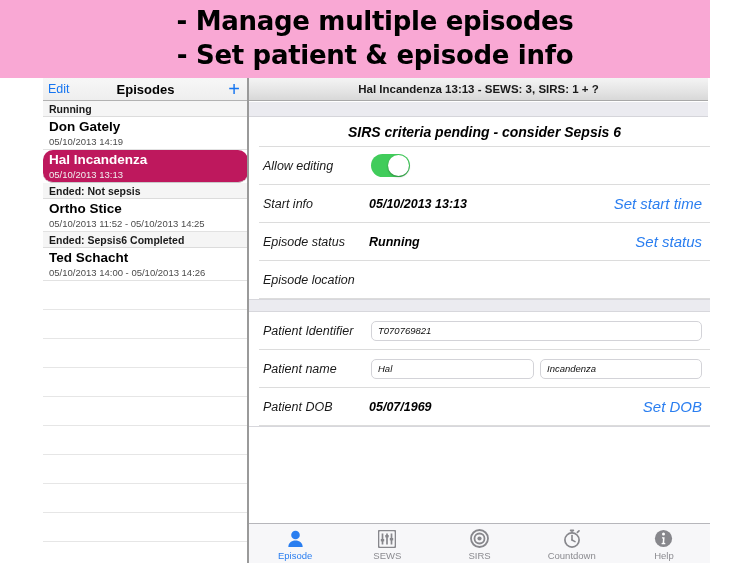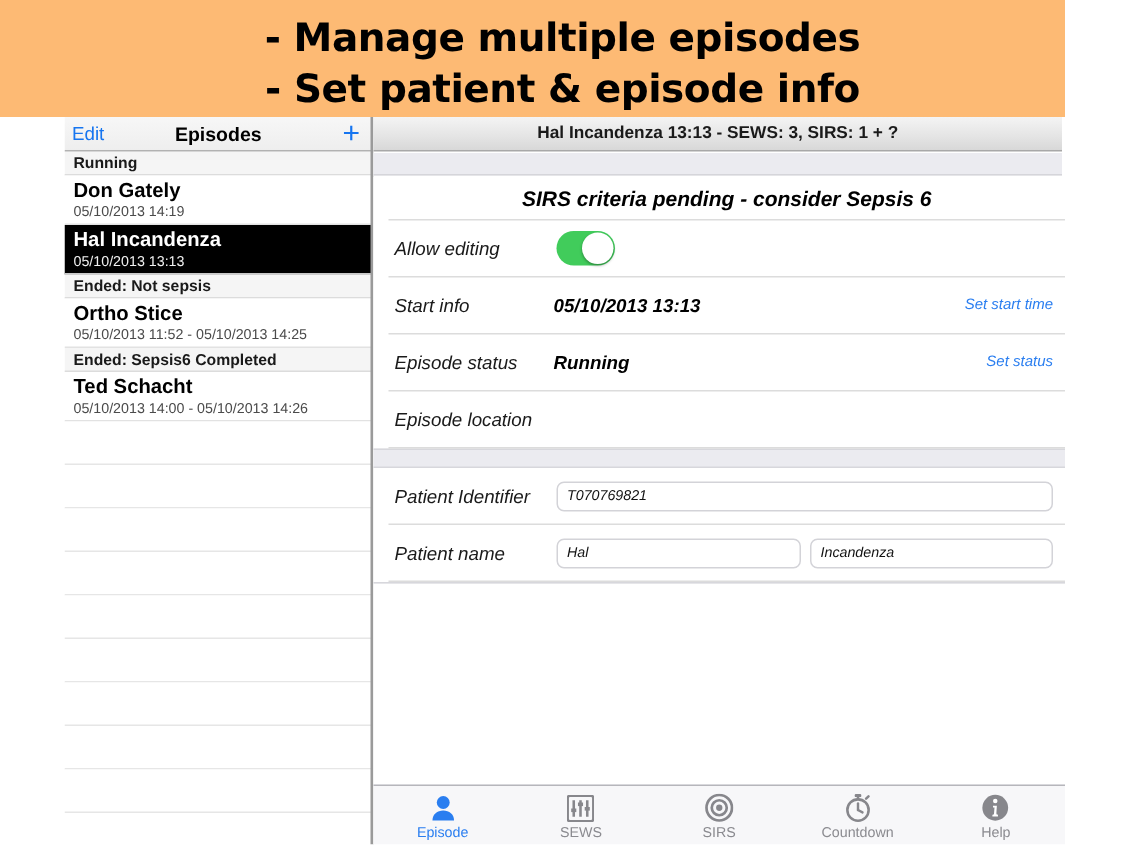--- a/index.html
+++ b/index.html
@@ -7,23 +7,23 @@
     width: 750px; height: 563px;
     background: #ffffff;
     font-family: "Liberation Sans", sans-serif;
     overflow: hidden;
   }
   #root { position: relative; width: 750px; height: 563px; background:#fff; }
 
   
   .promo {
     position: absolute; left: 0; top: 0; width: 750px; height: 78px;
-    background: #fdba74;
+    background: #f9a8d4;
     display: flex; flex-direction: column;
-    align-items: center; justify-content: flex-end;
+    align-items: center; justify-content: center;
     color: #000;
   }
   .promo-line {
     font-family: "DejaVu Sans", sans-serif;
     font-size: 26px; font-weight: 700;
     letter-spacing: -0.3px; line-height: 1.30;
     white-space: pre;
   }
 
   
@@ -56,21 +56,21 @@
     border-bottom: 1px solid #dcdcdc;
     display: flex; align-items: center;
     padding-left: 6px;
     font-size: 10.5px; font-weight: 700; color: #1a1a1a;
   }
   .sb-row {
     height: 33px; background: #ffffff;
     border-bottom: 1px solid #e2e2e2;
     padding: 2px 16px 0 6px;
   }
-  .sb-row.selected { background: #000000; border-bottom-color:#c9c9c9; }
+  .sb-row.selected { background: #be185d; border-bottom-color:#c9c9c9;border-radius:10px; }
   .sb-name {
     font-size: 13.5px; font-weight: 700; color: #000; line-height: 16px;
     white-space: nowrap;
   }
   .sb-sub {
     font-size: 9.5px; color: #4b4b4b; line-height: 13px; white-space: nowrap;
   }
   .sb-row.selected .sb-name { color: #ffffff; }
   .sb-row.selected .sb-sub  { color: #f0f0f0; }
   .sb-empty { height: 29px; border-bottom: 1px solid #e6e6e6; background:#fff; }
@@ -112,21 +112,21 @@
     display: flex; align-items: center;
   }
   .row:last-child { border-bottom: none; }
   .row-label {
     position: absolute; left: 4px; font-size: 12.5px; color: #1a1a1a; white-space: nowrap;
   }
   .row-value {
     position: absolute; left: 110px; font-size: 12.5px; font-weight: 700; color: #000; white-space: nowrap;
   }
   .row-action {
-    position: absolute; right: 8px; font-size: 10px; color: #2a7ef0; white-space: nowrap;
+    position: absolute; right: 8px; font-size: 15px; color: #2a7ef0; white-space: nowrap;
   }
 
   .toggle {
     position: absolute; left: 112px;
     width: 39px; height: 23px; border-radius: 12px;
     background: #41cc5b; display: flex; align-items: center;
   }
   .toggle .knob {
     position: absolute; right: 1px; width: 21px; height: 21px; border-radius: 50%;
     background: #fff; box-shadow: 0 1px 2px rgba(0,0,0,.35);
@@ -273,20 +273,25 @@
           <span class="row-label">Patient Identifier</span>
           <span class="textfield tf-wide">T070769821</span>
         </div>
 
         <div class="row">
           <span class="row-label">Patient name</span>
           <span class="textfield tf-left">Hal</span>
           <span class="textfield tf-right">Incandenza</span>
         </div>
 
+        <div class="row">
+          <span class="row-label">Patient DOB</span>
+          <span class="row-value">05/07/1969</span>
+          <span class="row-action">Set DOB</span>
+        </div>
 
         <div class="filler"></div>
       </div>
 
       <div class="tabbar">
 
         <div class="tab active">
           <span class="ico">
             <svg width="17" height="18" viewBox="0 0 17 18">
               <circle cx="8.5" cy="5" r="4.3" fill="#2a7ef0"></circle>

